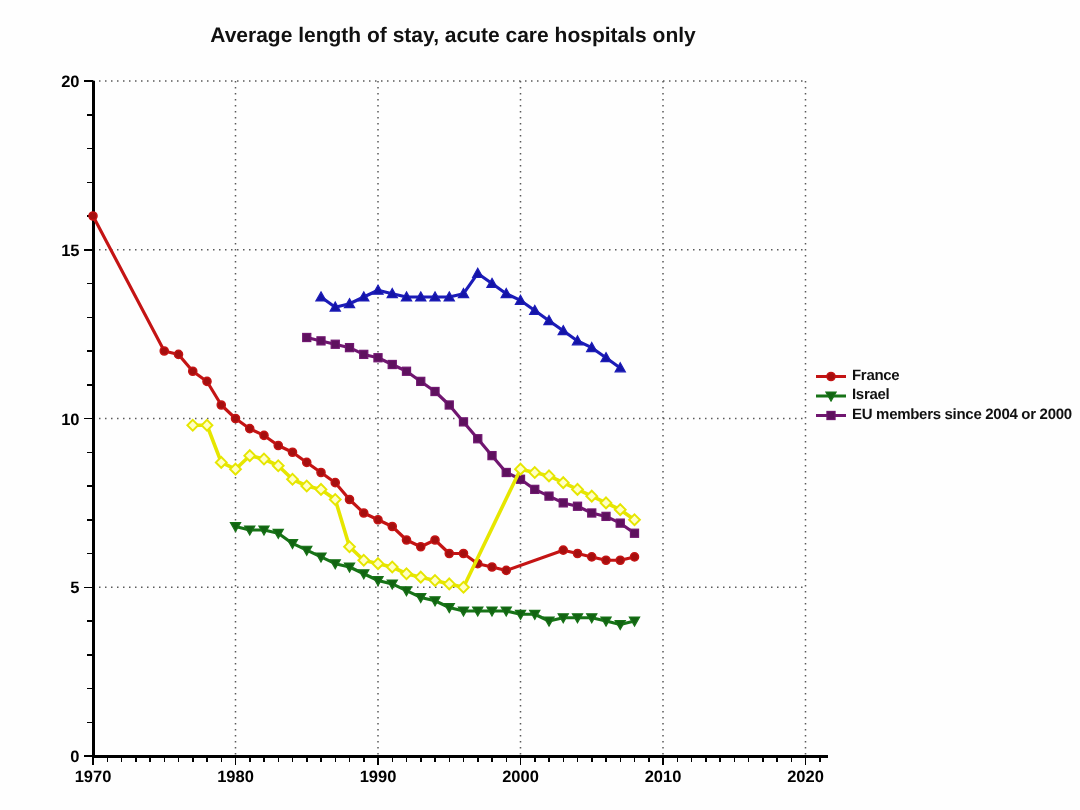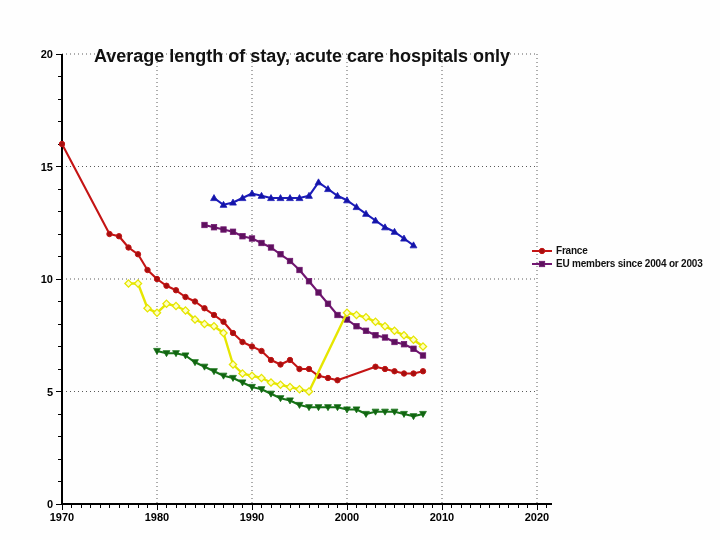--- a/index.html
+++ b/index.html
@@ -2,26 +2,26 @@
 <html><head>
 <meta charset="utf-8">
 <style>
   html,body{margin:0;padding:0;background:#fefefe;}
   .stage{
     position:relative;width:720px;height:540px;overflow:hidden;
     background:#fefefe;font-family:"Liberation Sans",sans-serif;
   }
   .chart-title{
     position:absolute;left:0;top:15px;width:604px;
-    text-align:center;font-size:18px;font-weight:bold;color:#111;
-    letter-spacing:0px;white-space:nowrap;margin-top:31px;
+    text-align:center;font-size:14px;font-weight:bold;color:#111;
+    letter-spacing:0px;white-space:nowrap;
   }
   #plot{position:absolute;left:0;top:0;}
   #legend{
-    position:absolute;left:532px;top:244px;
+    position:absolute;left:544px;top:244px;
     display:flex;flex-direction:column;
   }
   .legend-row{display:flex;align-items:center;height:13px;gap:4px;}
   .legend-row span{
     font-size:10px;font-weight:bold;color:#111;white-space:nowrap;
     letter-spacing:-0.2px;
   }
   .legend-row svg{flex:0 0 auto;}
 </style>
 </head>
@@ -288,19 +288,26 @@
   <div id="legend">
       <div class="legend-row">
         <svg width="20" height="10">
           <line x1="0" y1="5" x2="20" y2="5" stroke="#c41414" stroke-width="2"></line>
           <circle cx="10" cy="5" r="2.7" fill="#a50f0f" stroke="#c41414" stroke-width="1"></circle>
         </svg>
         <span>France</span>
       </div>
       <div class="legend-row">
         <svg width="20" height="10">
+          <line x1="0" y1="5" x2="20" y2="5" stroke="#177317" stroke-width="2"></line>
+          <path d="M 10 8.4 L 13.4 2.4 L 6.6 2.4 Z" fill="#126312" stroke="#177317" stroke-width="0.8"></path>
+        </svg>
+        <span>Israel</span>
+      </div>
+      <div class="legend-row">
+        <svg width="20" height="10">
           <line x1="0" y1="5" x2="20" y2="5" stroke="#701670" stroke-width="2"></line>
           <rect x="7.3" y="2.3" width="5.4" height="5.4" fill="#5e115e" stroke="#701670" stroke-width="0.8"></rect>
         </svg>
-        <span>EU members since 2004 or 2003</span>
+        <span>EU members since 2004 or 2000</span>
       </div>
     </div>
 </div>
 
 </body></html>

